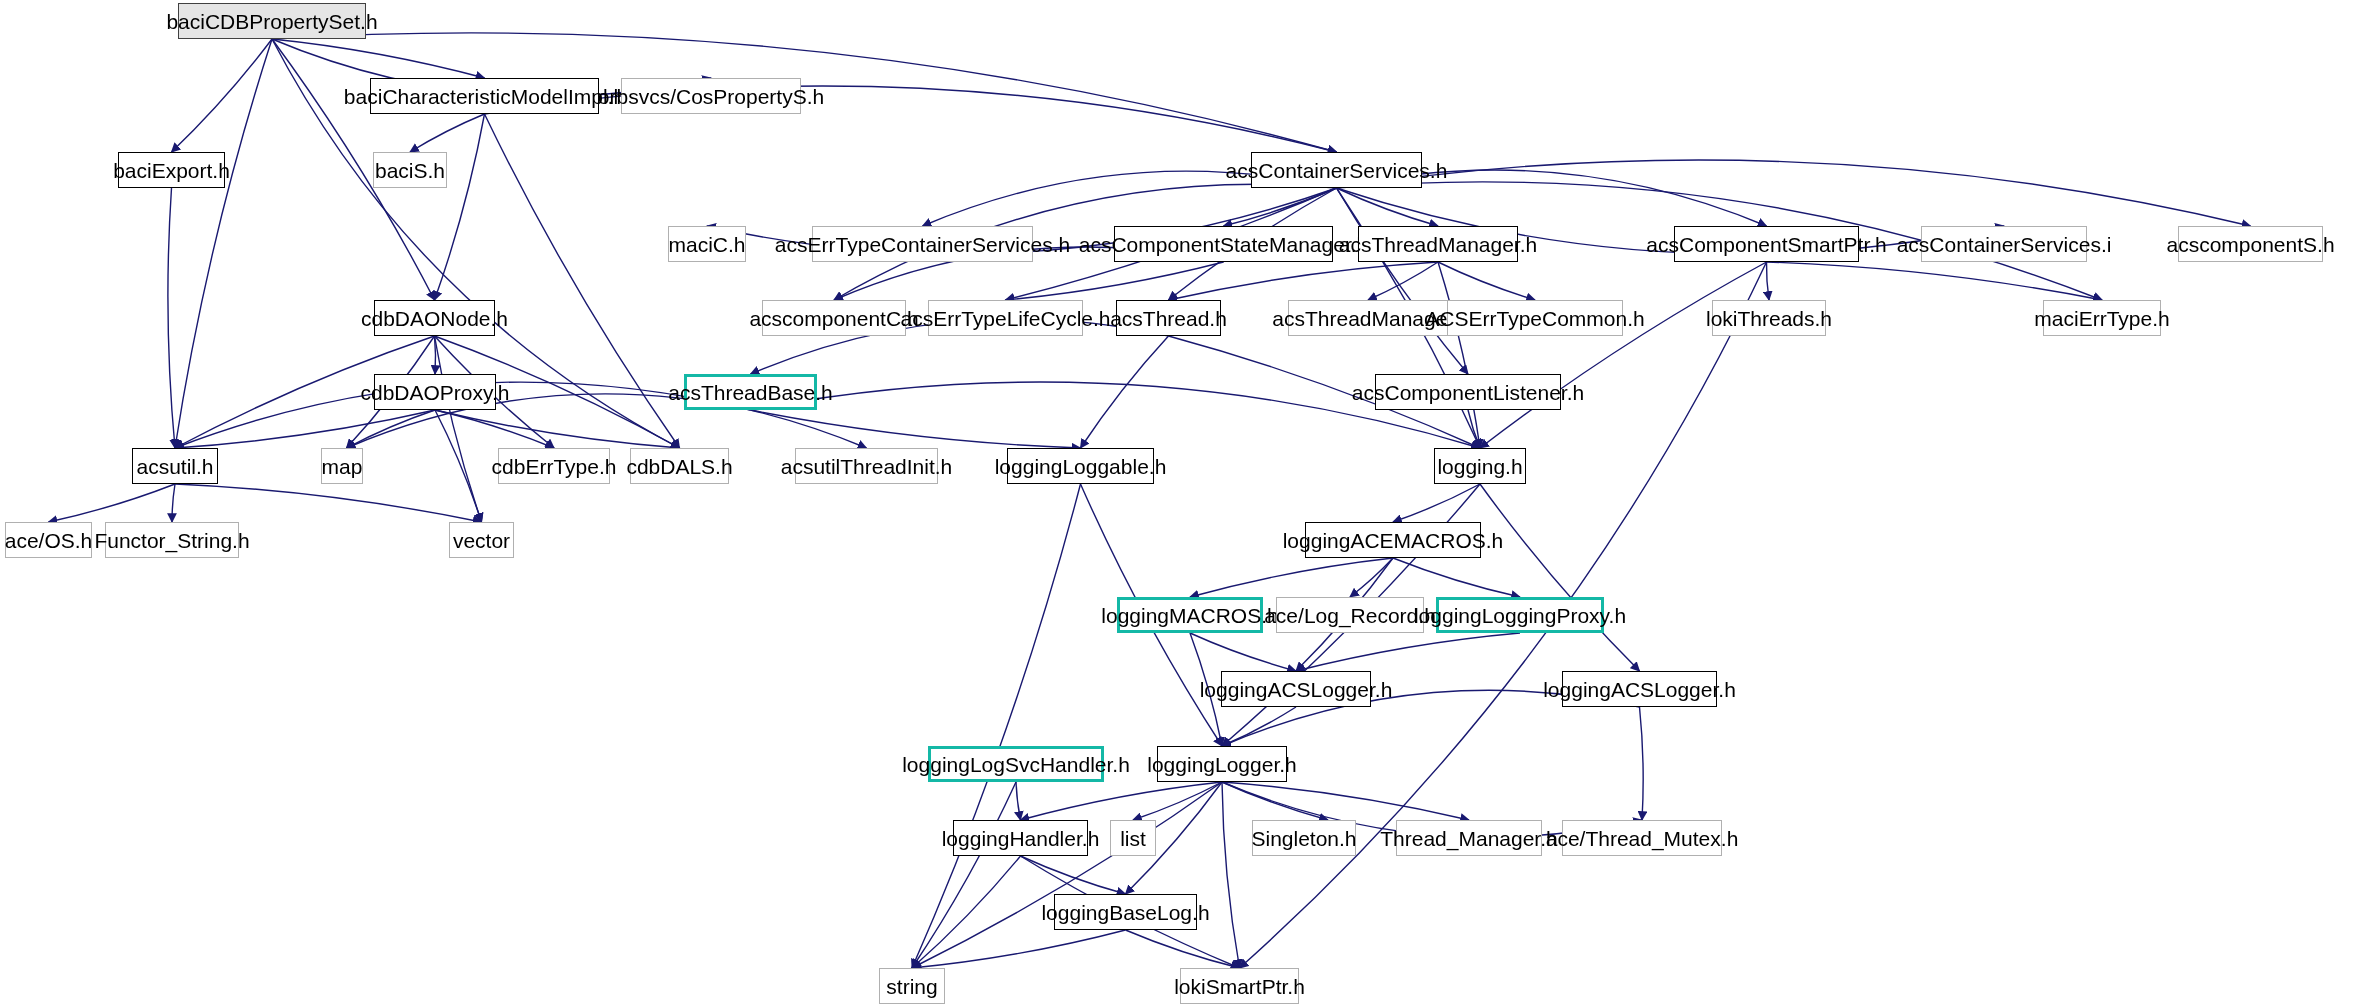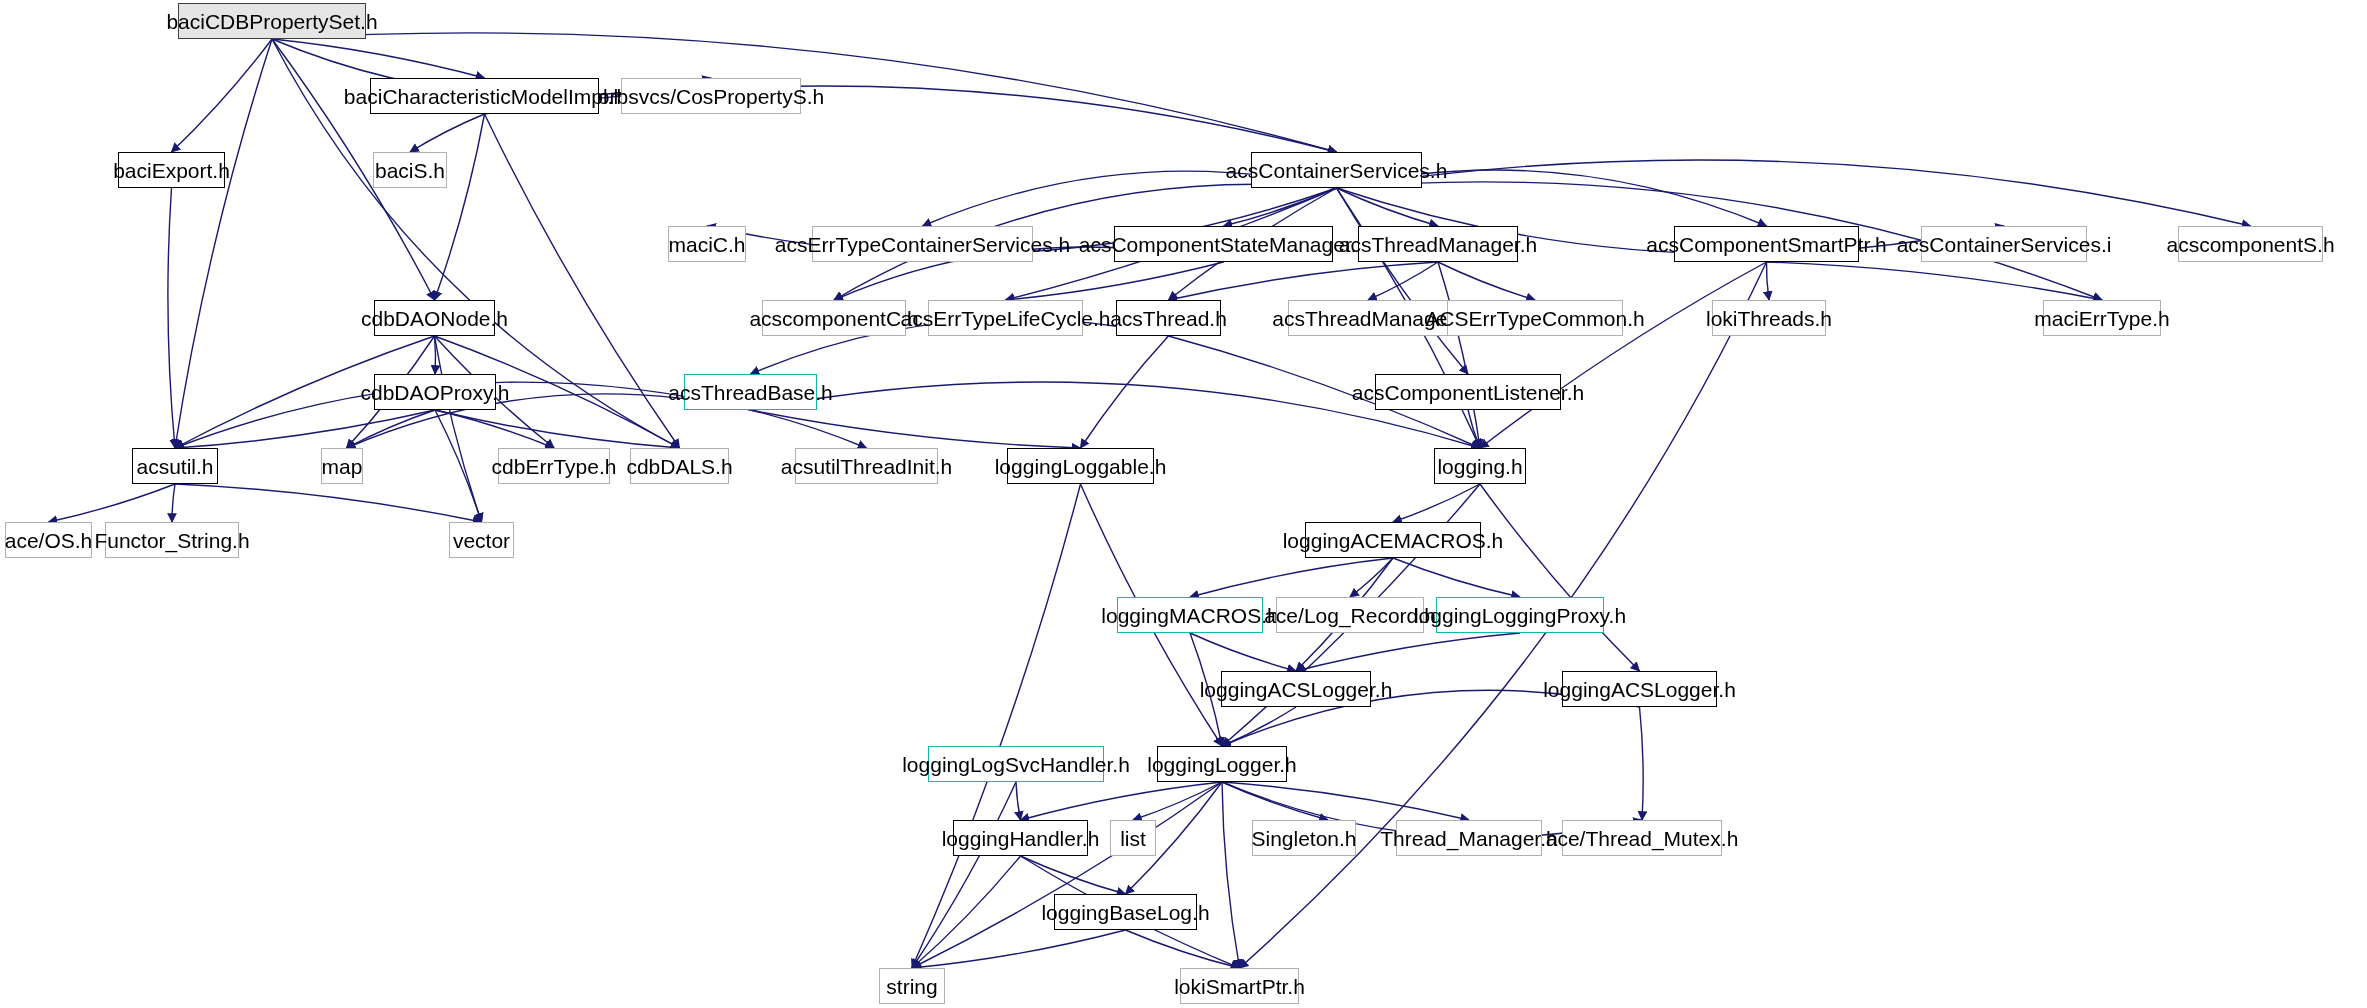--- a/index.html
+++ b/index.html
@@ -43,21 +43,21 @@
   }
   
   .gnode.root {
     background: #e5e5e5;
     border: 1px solid #404040;
   }
   .gnode.plain {
     border: 1px solid #b0b0b0;
   }
   .gnode.hot {
-    border: 1px solid #14b8a6;
+    border: 3px solid #14b8a6;
   }
   .gnode.solid {
     border: 1px solid #000000;
   }
 </style>
 </head>
 <body>
 
 <div id="graph-canvas">
   <svg id="edge-layer" viewBox="0 0 2367 1008" xmlns="http://www.w3.org/2000/svg">

